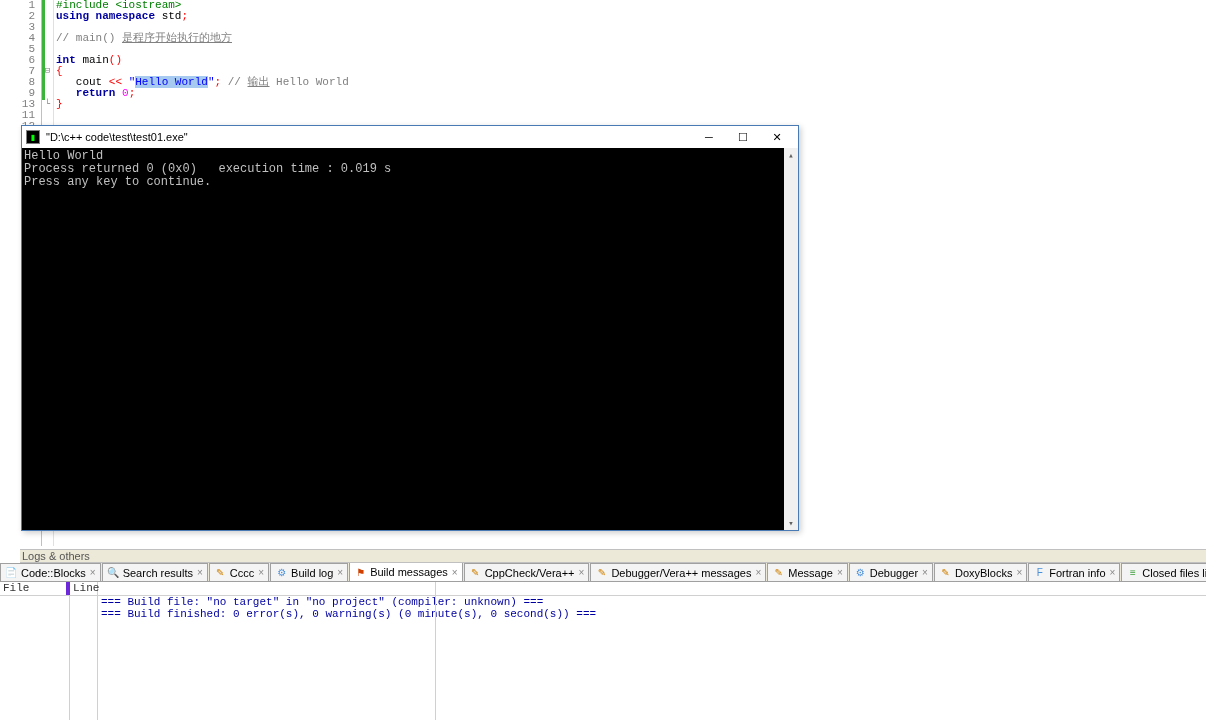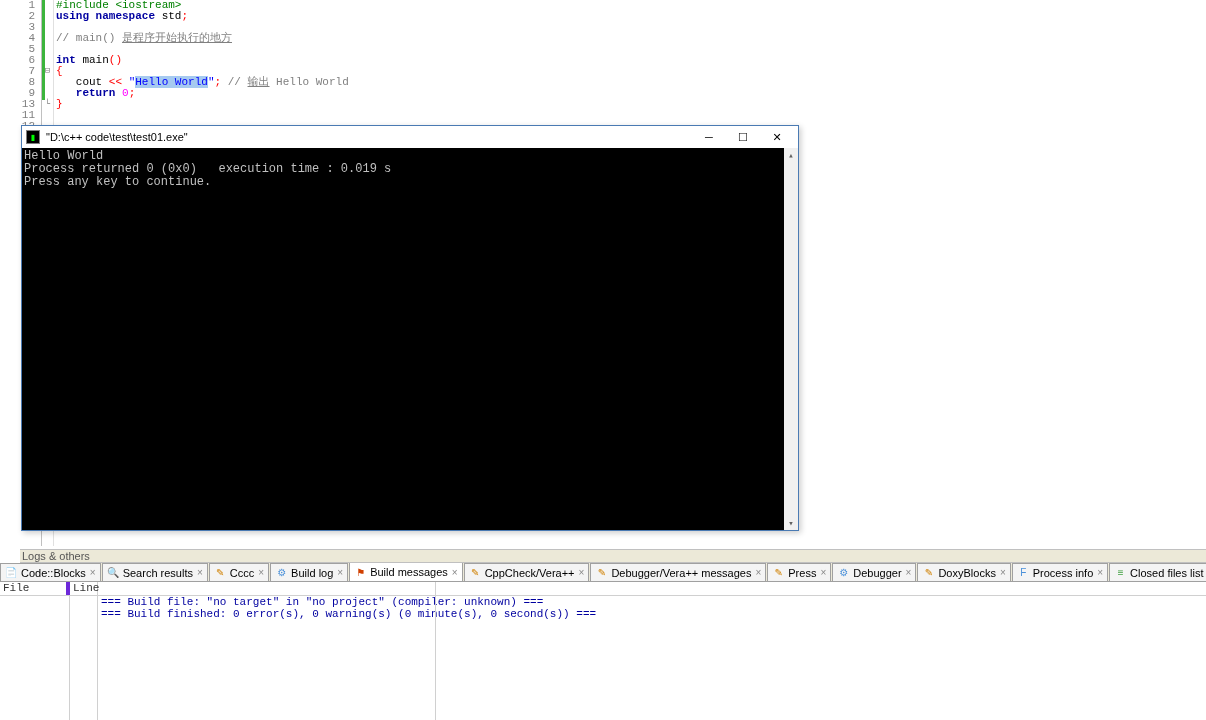--- a/index.html
+++ b/index.html
@@ -293,36 +293,36 @@
       <span>CppCheck/Vera++</span>
       <span class="tclose">×</span>
     </div>
     <div class="tab">
       <span class="ticon" style="color: rgb(208, 128, 0);">✎</span>
       <span>Debugger/Vera++ messages</span>
       <span class="tclose">×</span>
     </div>
     <div class="tab">
       <span class="ticon" style="color: rgb(208, 128, 0);">✎</span>
-      <span>Press</span>
+      <span>Message</span>
       <span class="tclose">×</span>
     </div>
     <div class="tab">
       <span class="ticon" style="color: rgb(74, 144, 217);">⚙</span>
       <span>Debugger</span>
       <span class="tclose">×</span>
     </div>
     <div class="tab">
       <span class="ticon" style="color: rgb(208, 128, 0);">✎</span>
       <span>DoxyBlocks</span>
       <span class="tclose">×</span>
     </div>
     <div class="tab">
       <span class="ticon" style="color: rgb(74, 144, 217);">F</span>
-      <span>Process info</span>
+      <span>Fortran info</span>
       <span class="tclose">×</span>
     </div>
     <div class="tab">
       <span class="ticon" style="color: rgb(64, 160, 64);">≡</span>
       <span>Closed files list</span>
     </div>
   </div>
 
 <div class="msg-panel">
   <div style="flex:1;display:flex;flex-direction:column">

